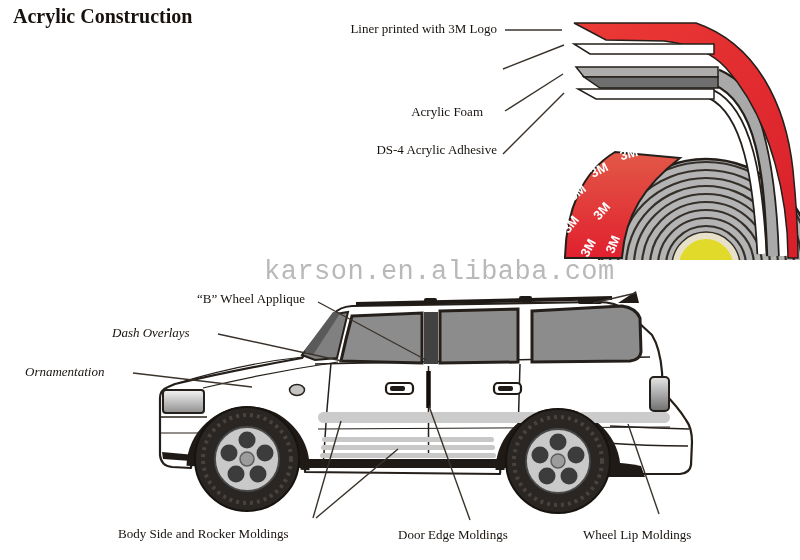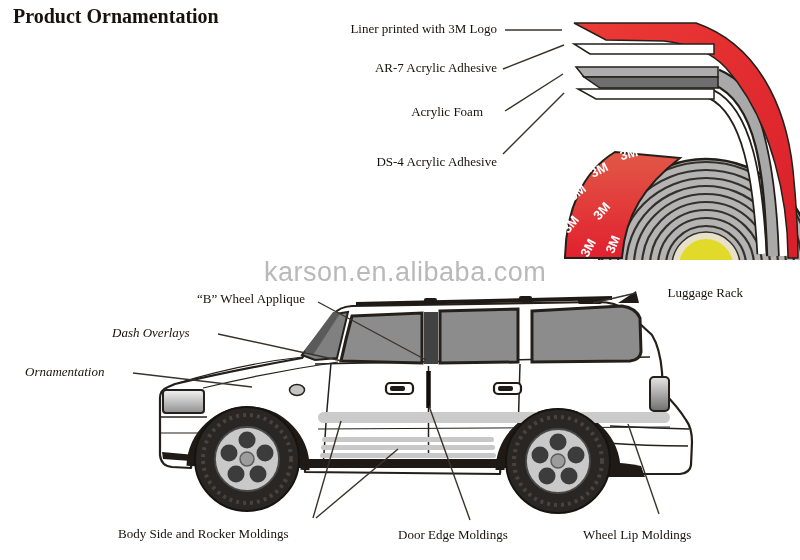--- a/index.html
+++ b/index.html
@@ -2,21 +2,21 @@
 <html><head>
 <meta charset="utf-8">
 <style>
   html,body{margin:0;padding:0;background:#fff;}
   #stage{position:relative;width:800px;height:560px;background:#fff;overflow:hidden;
          font-family:"Liberation Serif",serif;color:#17120e;}
   #art{position:absolute;left:0;top:0;}
   .lbl{position:absolute;font-size:13px;line-height:20px;white-space:nowrap;color:#17120e;}
   .lbl.right{text-align:right;}
   #title{position:absolute;left:13px;top:5px;font-size:20px;font-weight:bold;white-space:nowrap;}
-  #watermark{position:absolute;left:264px;top:257px;font-family:Liberation Sans, sans-serif;
+  #watermark{position:absolute;left:264px;top:257px;font-family:Liberation Mono, monospace;
              font-size:27px;color:#adadad;opacity:.85;letter-spacing:.5px;white-space:nowrap;}
   .tape3m{font-family:"Liberation Sans",sans-serif;font-weight:bold;font-size:13px;fill:#ffffff;}
 </style>
 </head>
 <body>
 
 <div id="stage">
 
 <svg id="art" width="800" height="560" viewBox="0 0 800 560">
   <defs>
@@ -197,33 +197,31 @@
       <line x1="133" y1="373" x2="252" y2="387"></line>
       <line x1="636" y1="293" x2="593" y2="303"></line>
       <line x1="341" y1="421" x2="313" y2="518"></line>
       <line x1="398" y1="449" x2="316" y2="518"></line>
       <line x1="429" y1="406" x2="470" y2="520"></line>
       <line x1="628" y1="424" x2="659" y2="514"></line>
     </g>
   </g>
 </svg>
 
-  <div id="title">Product Ornamentation</div>
+  <div id="title">Acrylic Construction</div>
 
   <div id="watermark">karson.en.alibaba.com</div>
 
   <div class="lbl right" style="right:303px;top:19px;">Liner printed with 3M Logo</div>
-  <div class="lbl right" style="right:303px;top:58px;">AR-7 Acrylic Adhesive</div>
   <div class="lbl right" style="right:317px;top:102px;">Acrylic Foam</div>
-  <div class="lbl right" style="right:303px;top:152px;">DS-4 Acrylic Adhesive</div>
+  <div class="lbl right" style="right:303px;top:140px;">DS-4 Acrylic Adhesive</div>
 
   <div class="lbl" style="left:197px;top:289px;">“B” Wheel Applique</div>
   <div class="lbl" style="left:112px;top:323px;font-style:italic;">Dash Overlays</div>
   <div class="lbl" style="left:25px;top:362px;font-style:italic;">Ornamentation</div>
 
   <div class="lbl right" style="right:57px;top:283px;">
-    <div>Luggage Rack</div>
   </div>
 
   <div class="lbl" style="left:398px;top:525px;">Door Edge Moldings</div>
   <div class="lbl" style="left:118px;top:524px;">Body Side and Rocker Moldings</div>
   <div class="lbl" style="left:583px;top:525px;">Wheel Lip Moldings</div>
 </div>
 
 </body></html>

